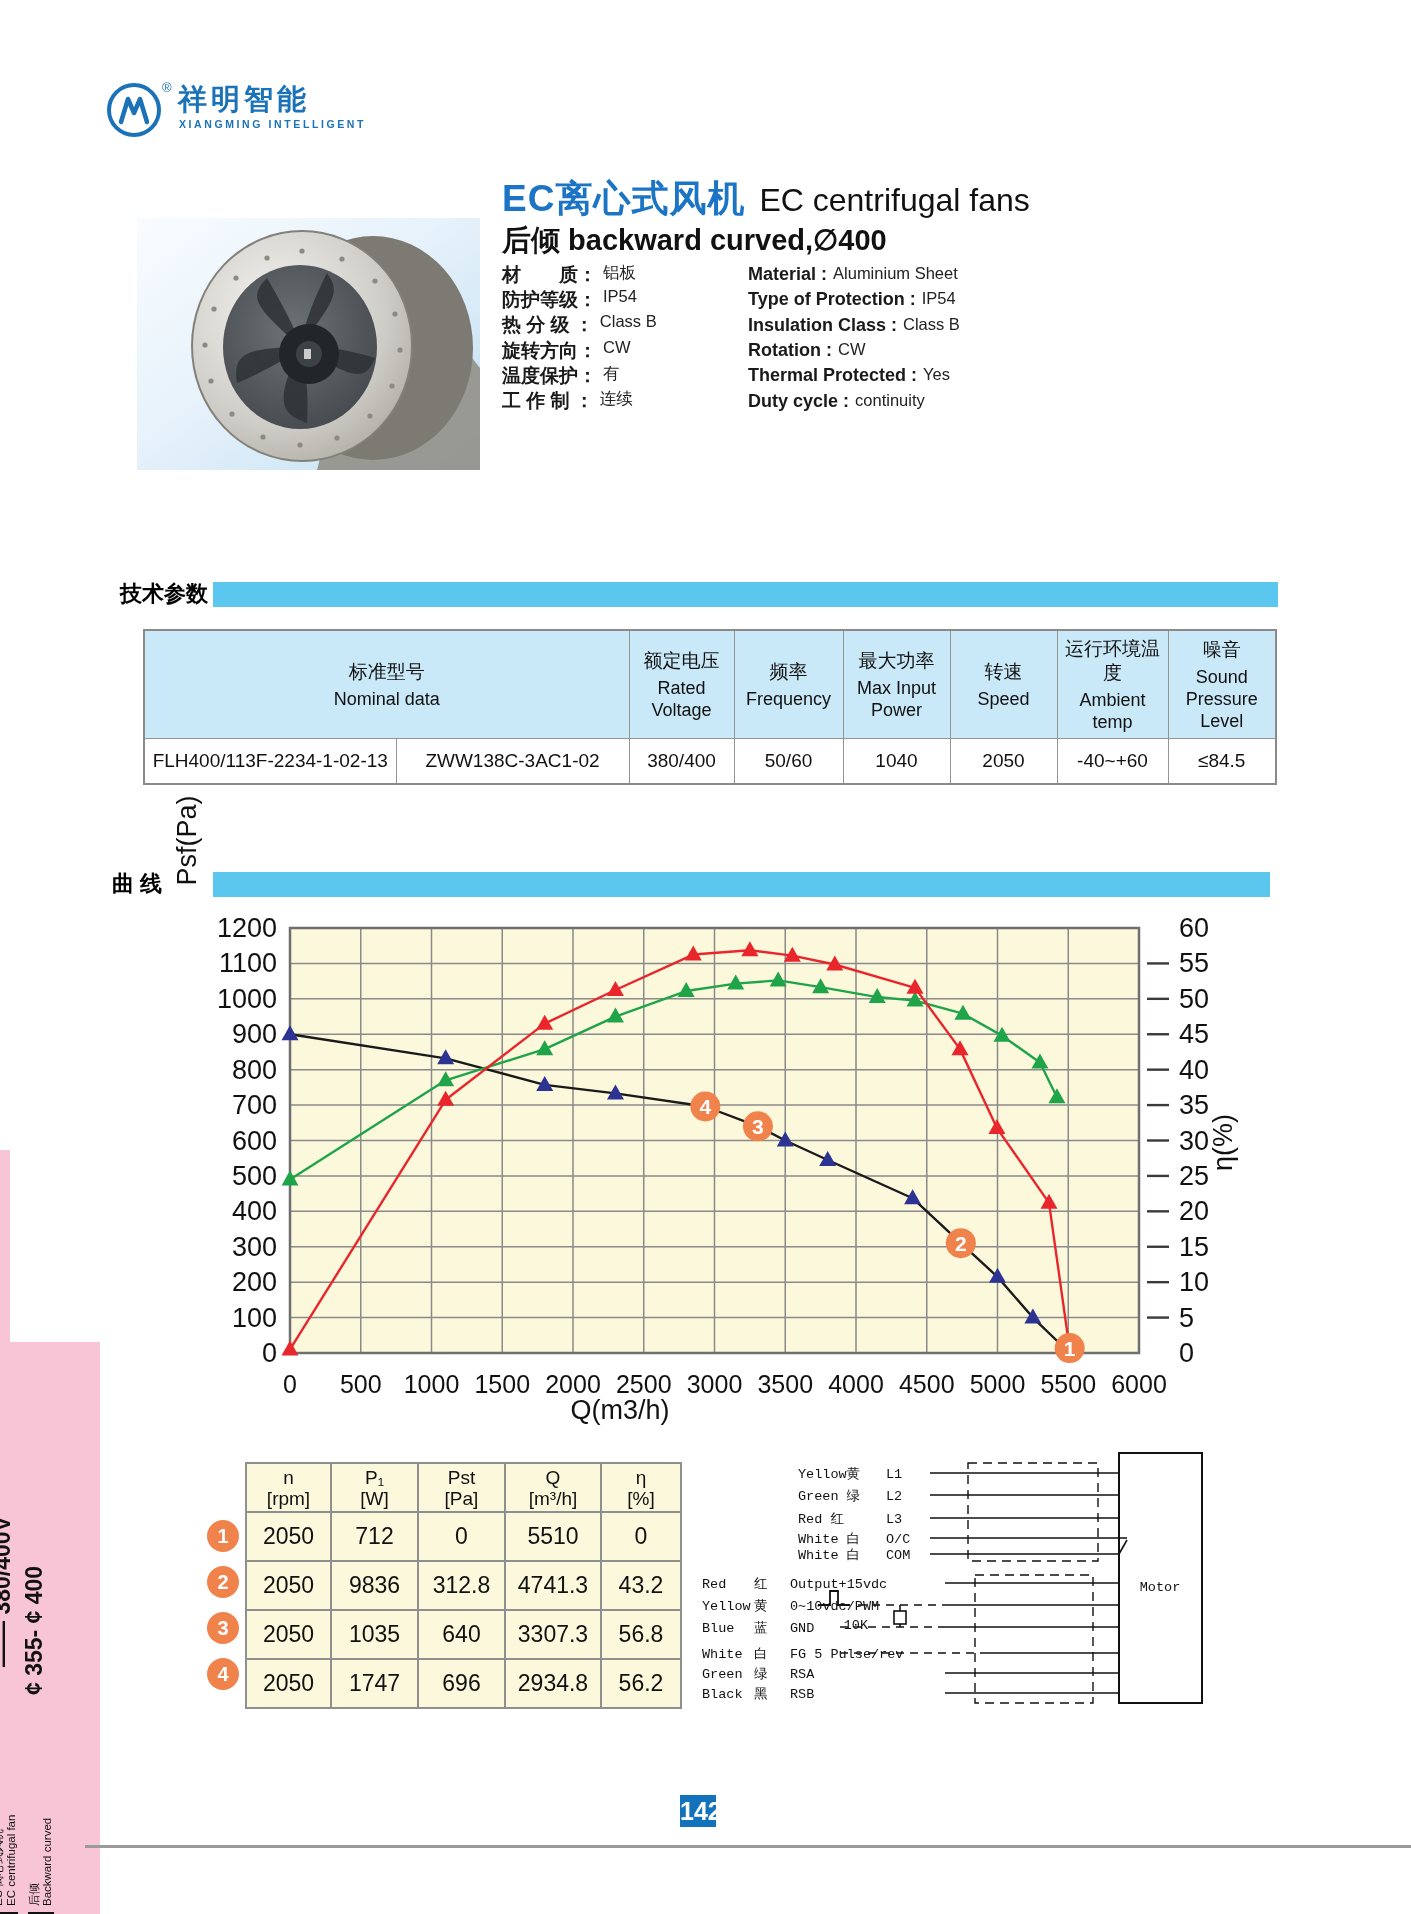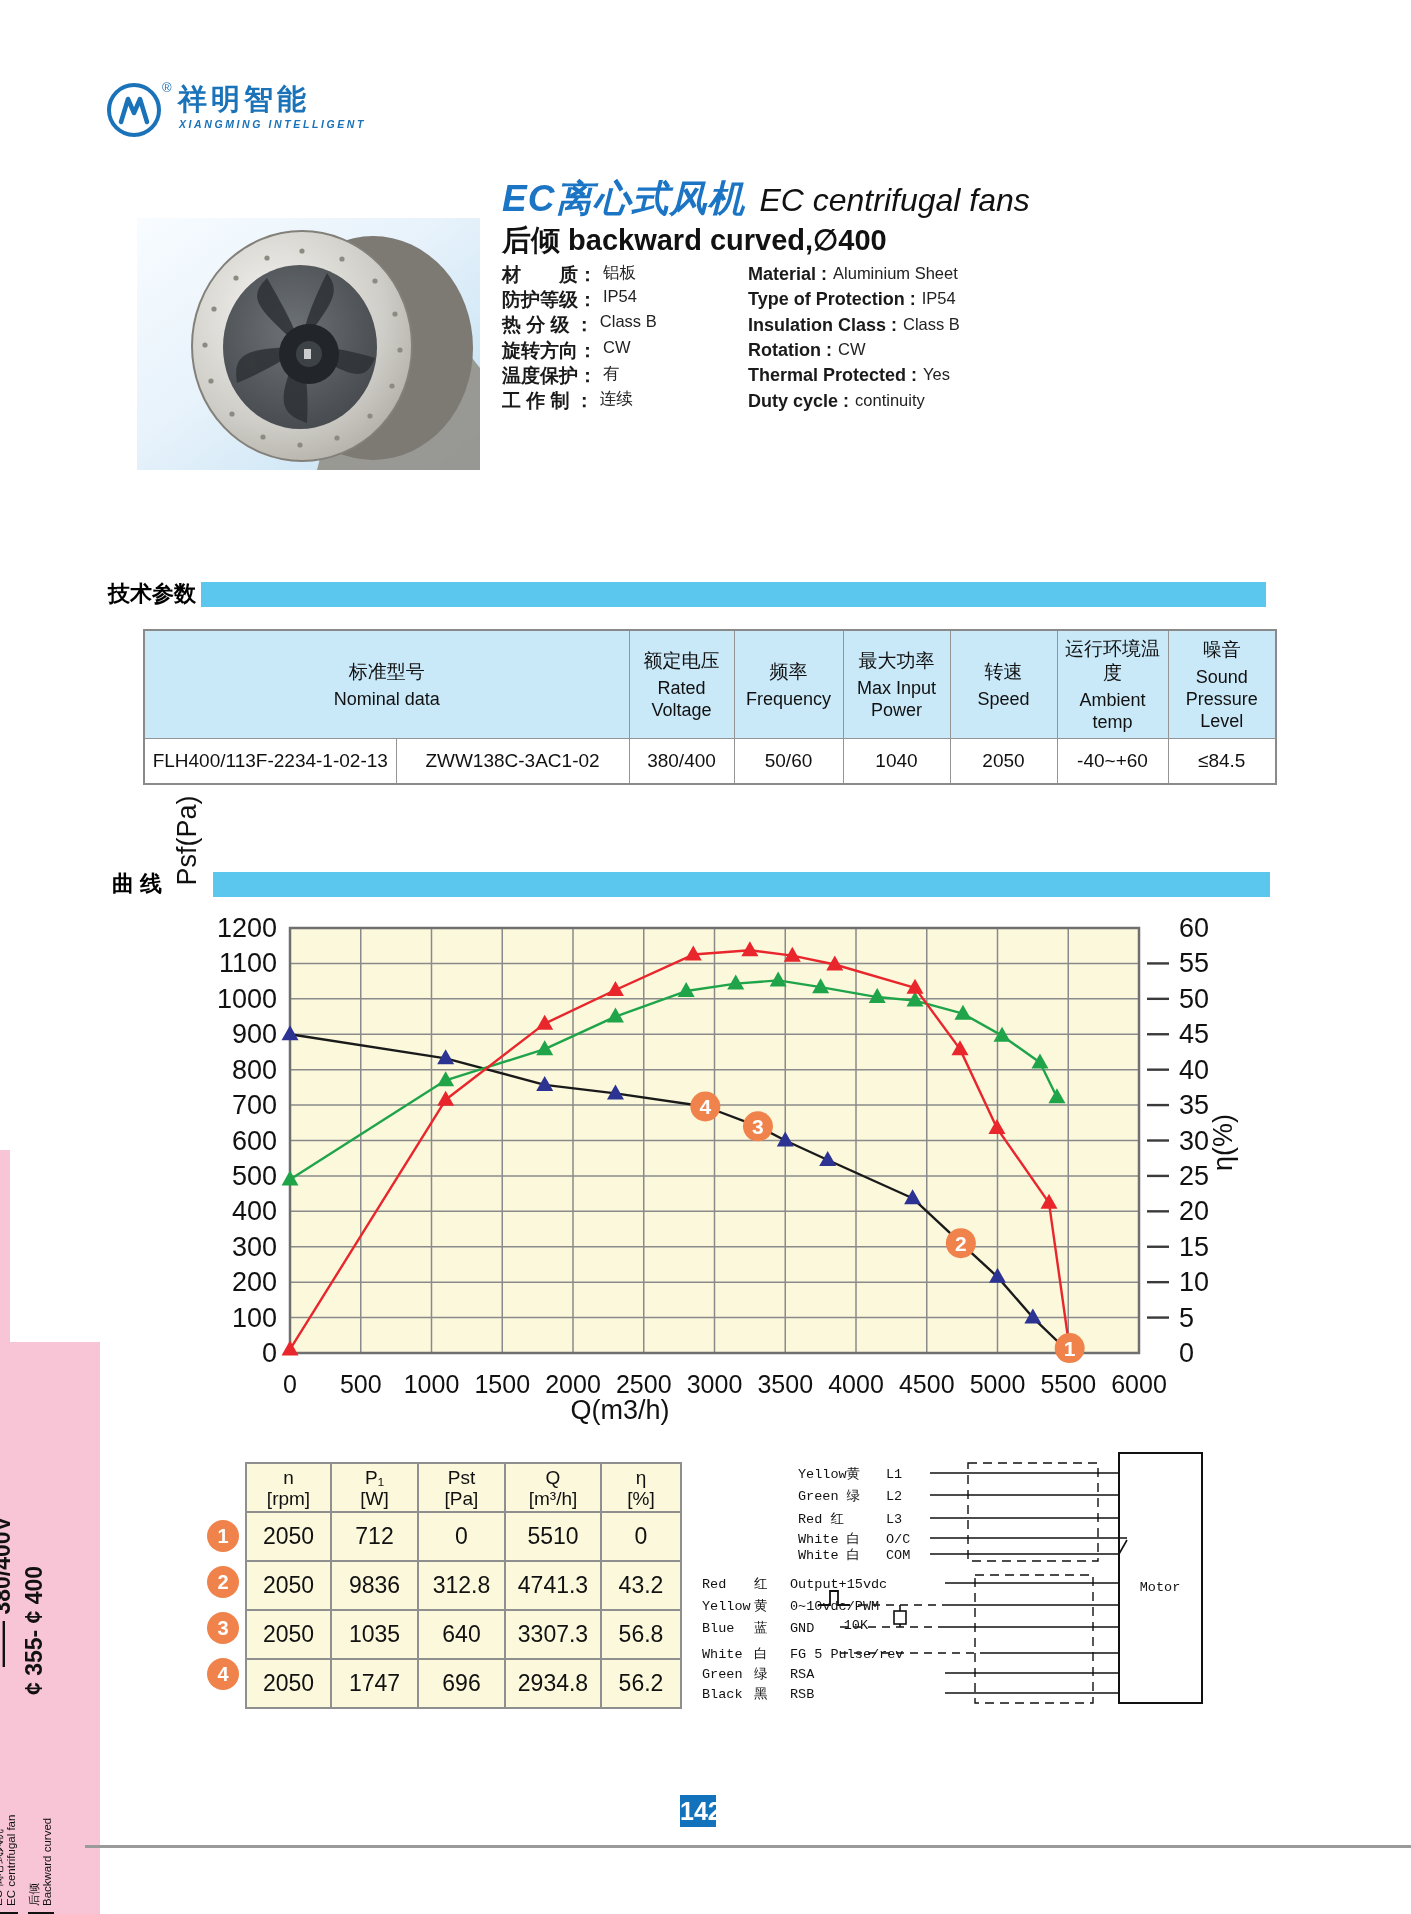--- a/index.html
+++ b/index.html
@@ -3,41 +3,41 @@
 <meta charset="utf-8">
 <style>
   html,body{margin:0;padding:0;}
   body{width:1411px;height:1914px;position:relative;background:#ffffff;
        font-family:"Liberation Sans", sans-serif;color:#1a1a1a;overflow:hidden;}
   .abs{position:absolute;}
 
   
   .logo{left:100px;top:70px;width:320px;height:80px;}
   .logo-txt-cn{position:absolute;left:78px;top:10px;font-size:29px;font-weight:bold;color:#1A72B8;letter-spacing:4px;}
-  .logo-txt-en{position:absolute;left:79px;top:48px;font-size:10.5px;font-weight:bold;color:#1A72B8;letter-spacing:2.6px;font-style:italic;}
+  .logo-txt-en{position:absolute;left:79px;top:48px;font-size:10.5px;font-weight:bold;color:#1A72B8;letter-spacing:2.6px;}
 
   
   .photo{left:137px;top:218px;width:343px;height:252px;}
 
   
-  .title-line1{left:502px;top:174px;width:720px;font-style:italic;}
+  .title-line1{left:502px;top:174px;width:720px;}
   .title-cn{font-size:37px;font-weight:bold;color:#1B75C4;letter-spacing:1px;}
   .title-en{font-size:32px;color:#111;margin-left:14px;}
   .title-line2{left:502px;top:221px;font-size:29px;font-weight:600;color:#111;}
   .spec{left:502px;top:262px;width:700px;}
   .spec-row{height:25.3px;display:flex;align-items:center;font-size:17px;}
   .spec-cn{width:246px;display:flex;}
   .spec-cn b{font-size:19px;}
   .spec-en{display:flex;}
   .spec-en b{font-size:18px;}
   .spec-val{margin-left:6px;font-size:16.5px;color:#222;}
 
   
   .sec{display:flex;align-items:center;height:26px;}
-  .sec-tech{left:108px;top:581px;width:1158px;}
+  .sec-tech{left:120px;top:581px;width:1158px;}
   .sec-curve{left:112px;top:871px;width:1158px;gap:8px;}
   .sec-label{font-size:22px;font-weight:bold;color:#000;width:93px;flex:none;}
   .sec-bar{flex:1;height:25px;background:#5BC7EF;}
 
   
   table.tech{position:absolute;left:143px;top:629px;width:1132px;border-collapse:collapse;table-layout:fixed;
              font-size:19px;text-align:center;color:#111;}
   table.tech td{border:1.5px solid #949494;padding:0;}
   table.tech{border:2.5px solid #8a8a8a;}
   tr.th1 td{background:#C9E8F8;height:107px;}

